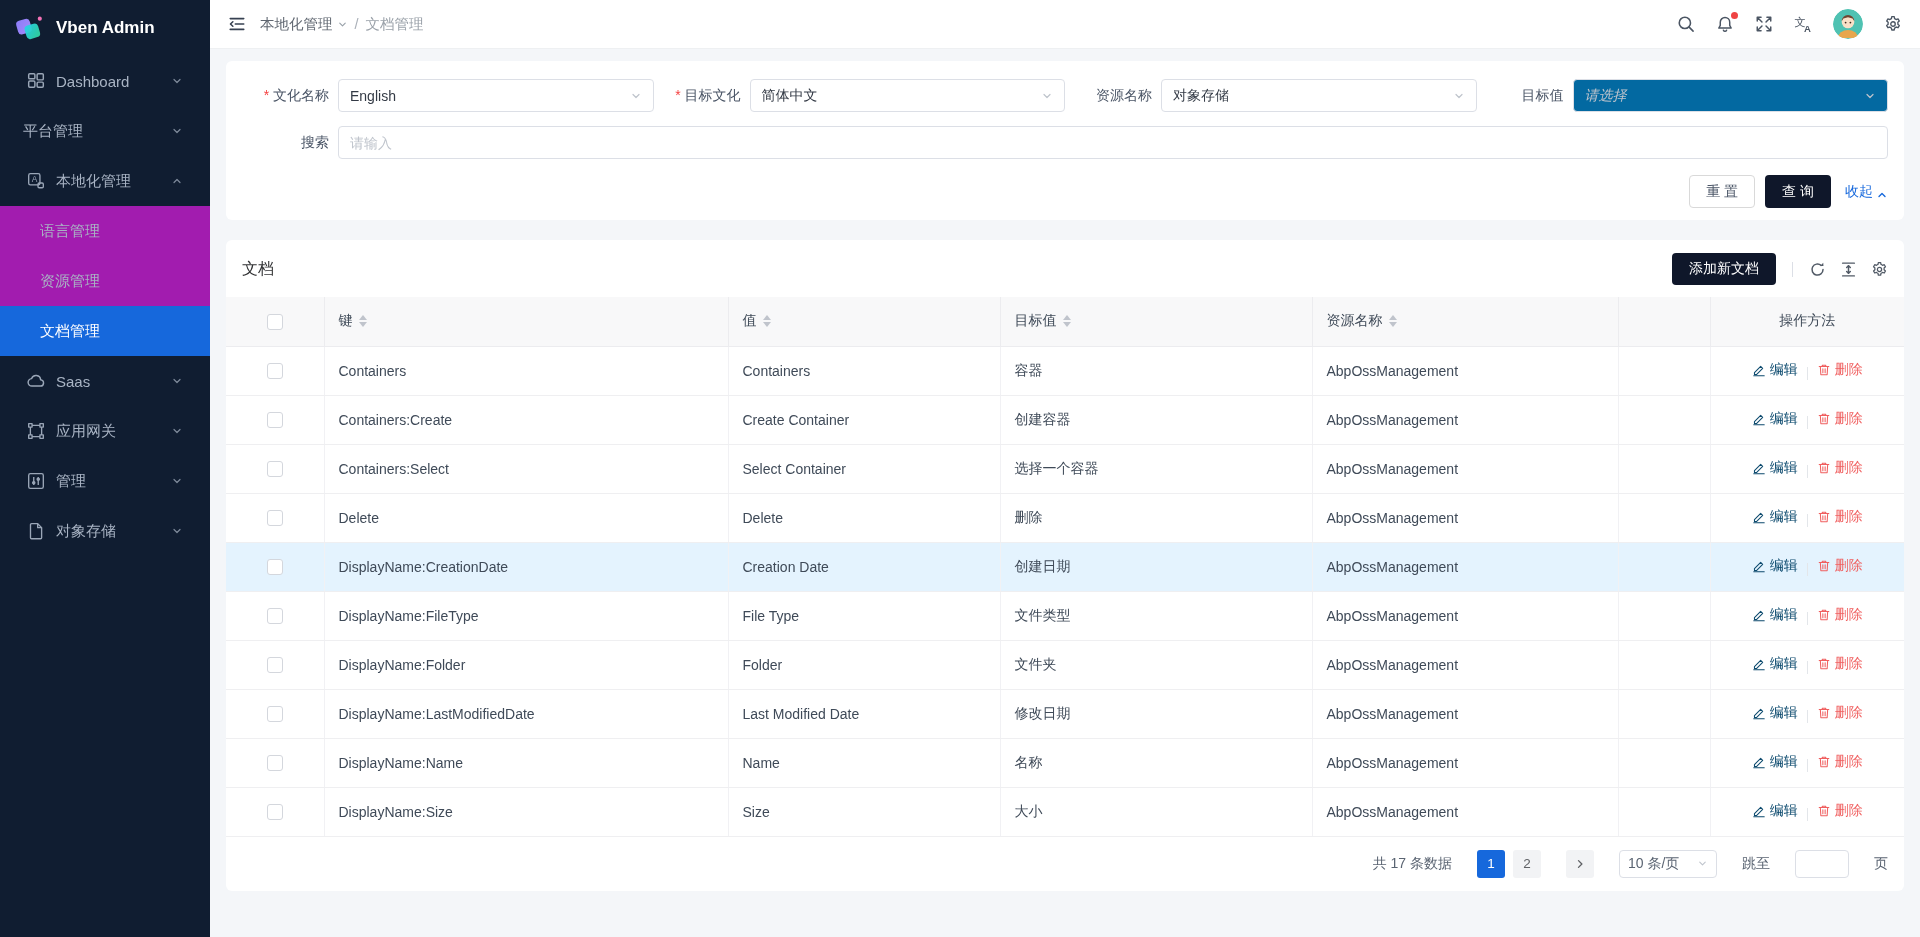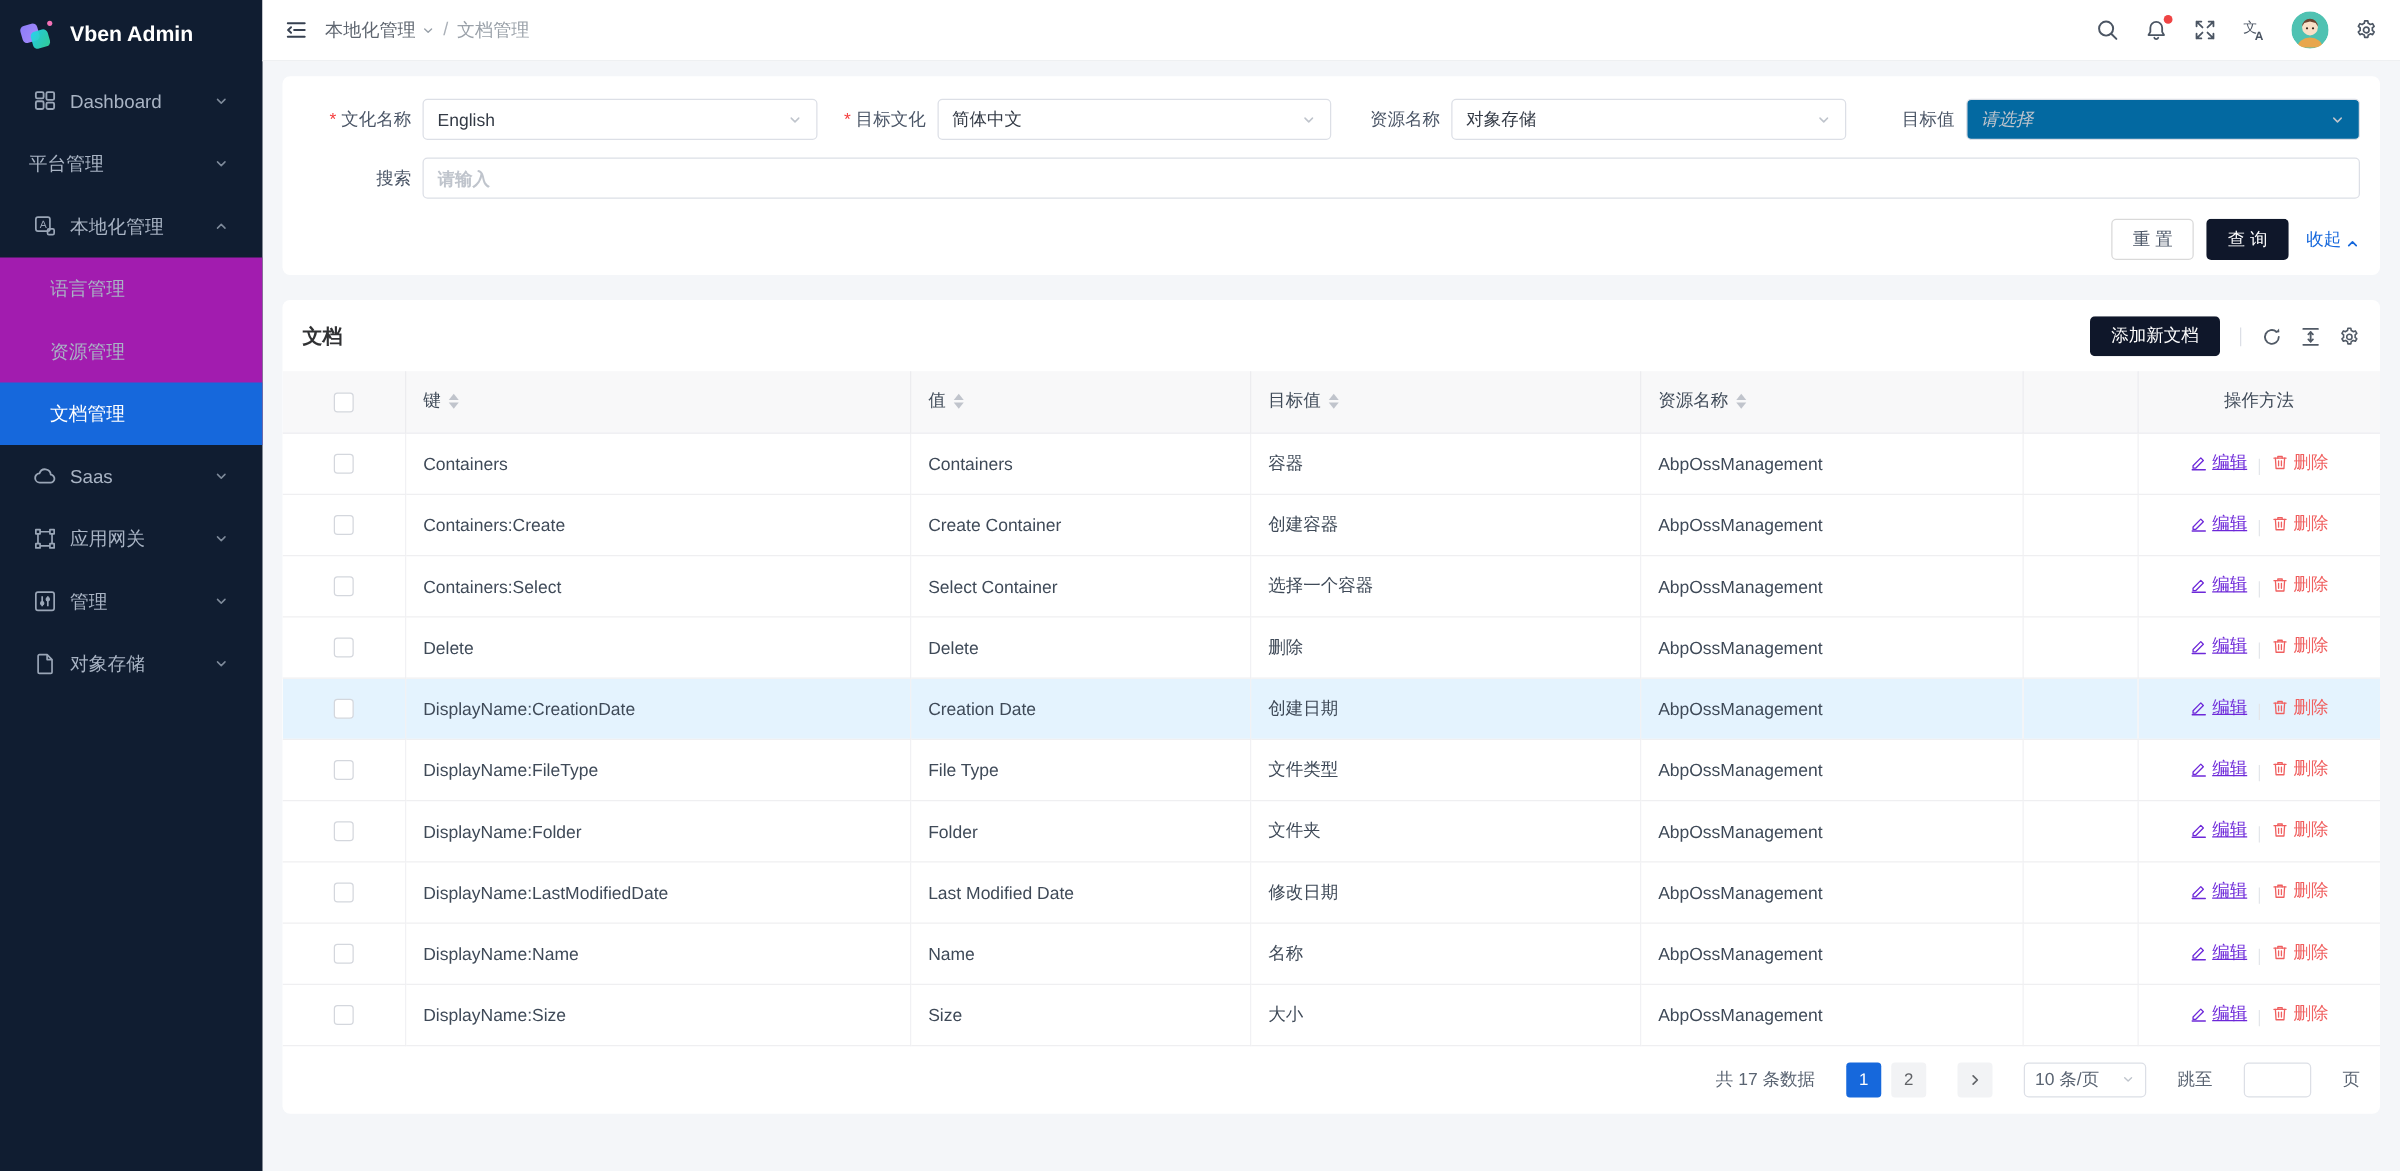--- a/index.html
+++ b/index.html
@@ -48,53 +48,53 @@
   .f-label { width:96px; flex-shrink:0; text-align:right; padding-right:9px; font-size:14px; color:#4a5566; white-space:nowrap; }
   .f-label.required::before { content:"* "; color:#f53f3f; }
   .f-control { flex:1; min-width:0; }
   .select, .text-input { height:33px; border:1px solid #dcdfe6; border-radius:4px; background:#fff; display:flex; align-items:center; padding:0 11px; font-size:14px; color:#333a45; width:100%; }
   .select { justify-content:space-between; cursor:pointer; }
   .select .sel-chev { color:#bfc4cc; display:flex; }
   .select .sel-chev svg { width:12px; height:12px; }
   .select.disabled { background:#0369a1; cursor:not-allowed;font-style:italic; }
   .select .placeholder, .text-input::placeholder { color:#bfc4cc; }
   .search-row { margin-top:14px; }
-  .text-input { outline:none; font-family:inherit;font-weight:bold; }
+  .text-input { outline:none; font-family:inherit; }
   .f-actions { display:flex; justify-content:flex-end; align-items:center; gap:10px; margin-top:16px; }
   .btn { height:33px; padding:0 16px; border-radius:4px; font-size:14px; display:inline-flex; align-items:center; justify-content:center; cursor:pointer; border:1px solid transparent; white-space:nowrap; }
   .btn-default { background:#fff; border-color:#d9d9d9; color:#4a5566; }
   .btn-primary { background:#0f172a; color:#fff; }
   .link-collapse { color:#1668dc; font-size:14px; display:inline-flex; align-items:flex-end; gap:3px; cursor:pointer; margin-left:4px; }
   .link-collapse svg { width:12px; height:12px; }
 
   
   .table-card { padding:0; overflow:hidden; }
   .card-head { display:flex; align-items:center; padding:13px 16px 12px; }
-  .card-title { font-size:16px; color:#303133; font-weight:700; }
+  .card-title { font-size:16px; color:#303133; font-weight:400; }
   .card-tools { margin-left:auto; display:flex; align-items:center; gap:14px; }
   .tool-divider { width:1px; height:15px; background:#dcdfe6; margin:0 2px; }
   .tool-icon { color:#515a66; display:flex; cursor:pointer; }
   .tool-icon svg { width:17px; height:17px; }
 
   table { width:100%; border-collapse:collapse; table-layout:fixed; font-size:14px; color:#3f4a58; }
   thead th { background:#f8f8f9; height:49px; font-weight:500; text-align:left; padding:0 14px; border-bottom:1px solid #ececef; border-right:1px solid #ececef; }
   thead th:last-child { border-right:none; text-align:center; }
   tbody td { height:49px; padding:0 14px; border-bottom:1px solid #efeff1; border-right:1px solid #f1f1f4; white-space:nowrap; overflow:hidden; text-overflow:ellipsis; }
   tbody td:last-child { border-right:none; }
   tr.highlight td { background:#e4f3fe; }
   .cb-cell, th.cb-col { text-align:center !important; padding:0 !important; }
   .checkbox { display:inline-block; width:16px; height:16px; border:1px solid #d4d7dd; border-radius:3px; background:#fff; vertical-align:middle; cursor:pointer; }
   .th-inner { display:flex; align-items:center; gap:6px; }
   .sorter { display:inline-flex; flex-direction:column; gap:2px; cursor:pointer; }
   .caret { width:0; height:0; border-left:4px solid transparent; border-right:4px solid transparent; }
   .caret.up { border-bottom:5px solid #c0c4cc; }
   .caret.down { border-top:5px solid #c0c4cc; }
   .op-cell { text-align:center; }
   .op { display:inline-flex; align-items:center; gap:4px; cursor:pointer; font-size:14px; }
-  .op.edit { color:#6d28d9;text-decoration:underline; }
+  .op.edit { color:#0c4a6e; }
   .op.del { color:#f05f5f; }
   .op-ic { display:flex; }
   .op-ic svg { width:14px; height:14px; }
   .op-div { display:inline-block; width:1px; height:13px; background:#e3e6ea; margin:0 9px; vertical-align:middle; }
 
   
   .pagination { height:54px; display:flex; align-items:center; justify-content:flex-end; gap:25px; padding:0 16px; font-size:14px; color:#5a6472; }
   .pager-pages { display:flex; gap:8px; }
   .page-btn { min-width:28px; height:28px; border-radius:3px; background:#f2f3f5; color:#606266; display:inline-flex; align-items:center; justify-content:center; font-size:13.5px; cursor:pointer; }
   .page-btn.active { background:#1668dc; color:#fff; }

